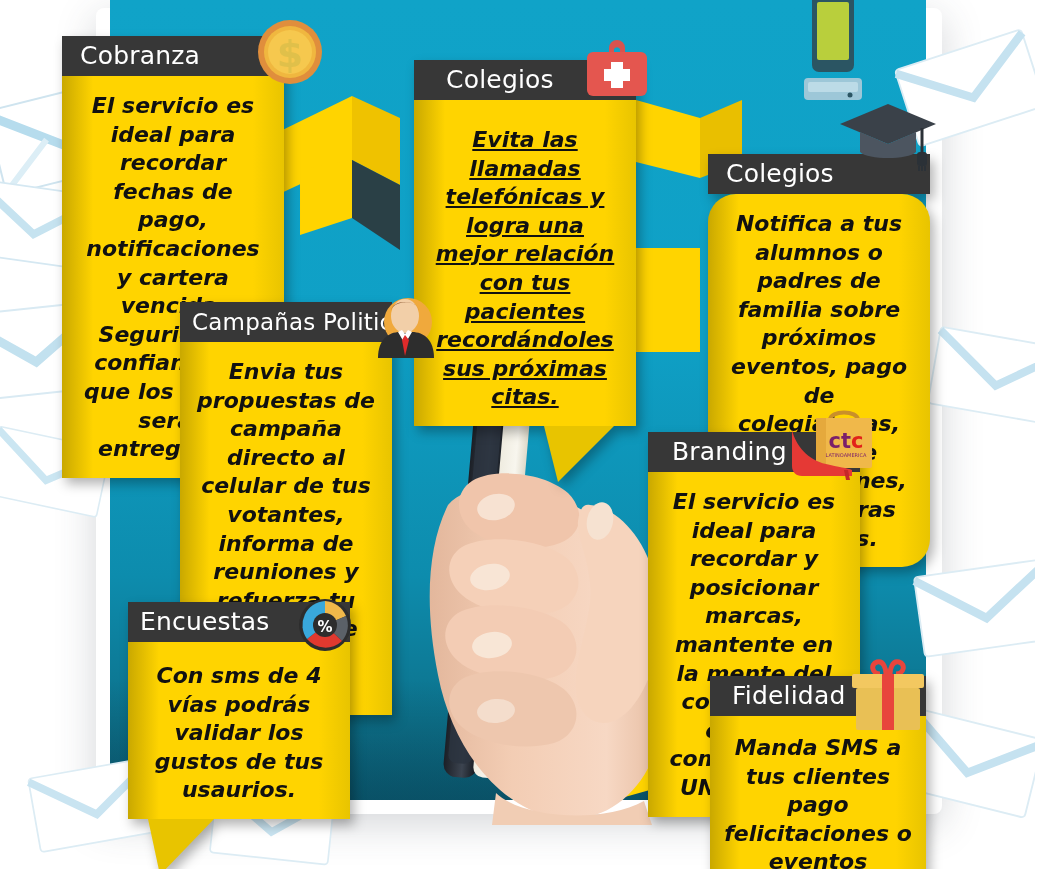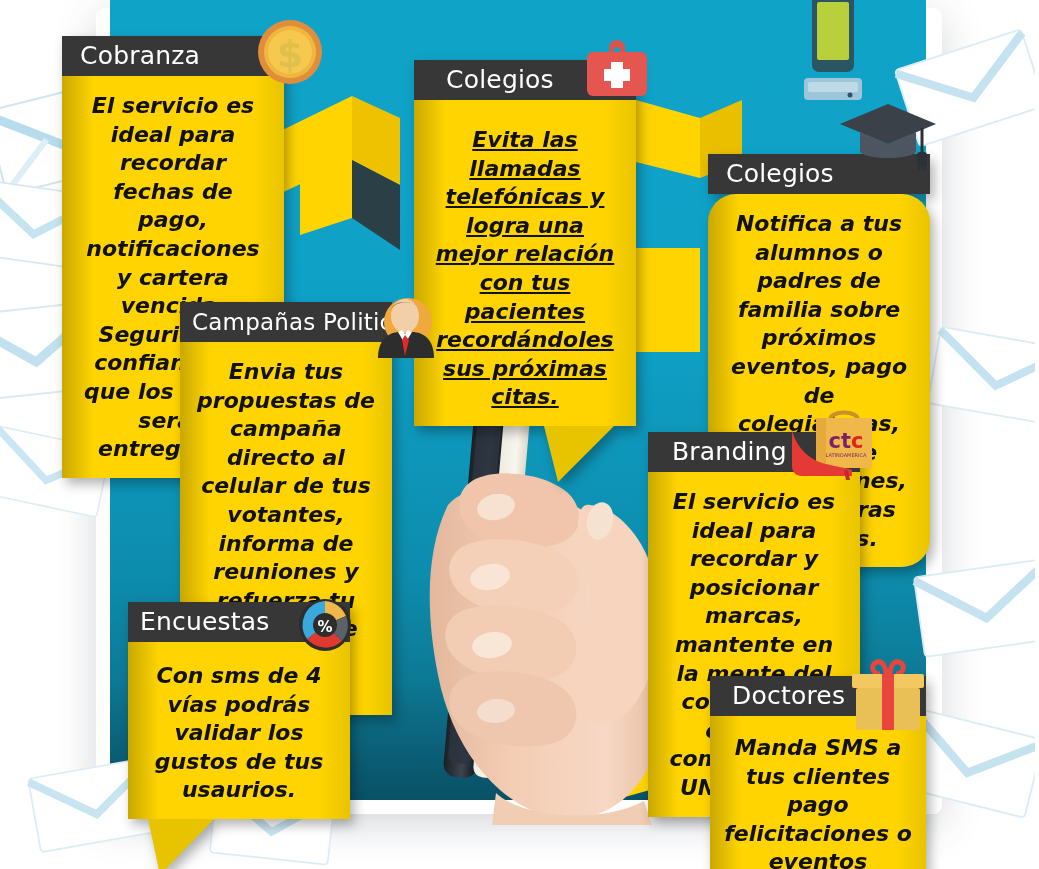--- a/index.html
+++ b/index.html
@@ -372,21 +372,21 @@
       <path d="M29 29 L29 5 A24 24 0 0 1 50 20 Z" fill="#f0b84a"></path>
       <path d="M29 29 L50 20 A24 24 0 0 1 46 45 Z" fill="#5b6168"></path>
       <path d="M29 29 L46 45 A24 24 0 0 1 11 43 Z" fill="#e0392f"></path>
       <path d="M29 29 L11 43 A24 24 0 0 1 29 5 Z" fill="#39a8dc"></path>
       <circle cx="29" cy="29" r="12" fill="#2d2d2d"></circle>
       <text x="29" y="36" text-anchor="middle" font-family="DejaVu Sans, sans-serif" font-size="15" font-weight="bold" fill="#ffffff">%</text>
     </svg>
   </div>
 
   <div class="card card-shadow" style="left:710px;top:676px;width:216px;">
-    <div class="hdr" style="padding-left:22px;">Doctores</div>
+    <div class="hdr" style="padding-left:22px;">Fidelidad</div>
     <div class="body" style="min-height:92px;padding-top:18px;">Manda SMS a tus clientes pago felicitaciones o eventos especiales.</div>
     <svg style="position:absolute;left:26px;top:100%;" width="74" height="62" viewBox="0 0 74 62">
       <path d="M2 0 L70 0 L16 60 Z" fill="#e8c400"></path>
     </svg>
   </div>
   <div class="icon" style="left:846px;top:658px;">
     <svg width="84" height="74" viewBox="0 0 84 74">
       <path d="M34 16 C26 16 24 6 31 4 C38 2 40 12 40 16" fill="none" stroke="#e8453c" stroke-width="5"></path>
       <path d="M50 16 C58 16 60 6 53 4 C46 2 44 12 44 16" fill="none" stroke="#e8453c" stroke-width="5"></path>
       <rect x="6" y="16" width="72" height="14" rx="2" fill="#f3c860"></rect>

